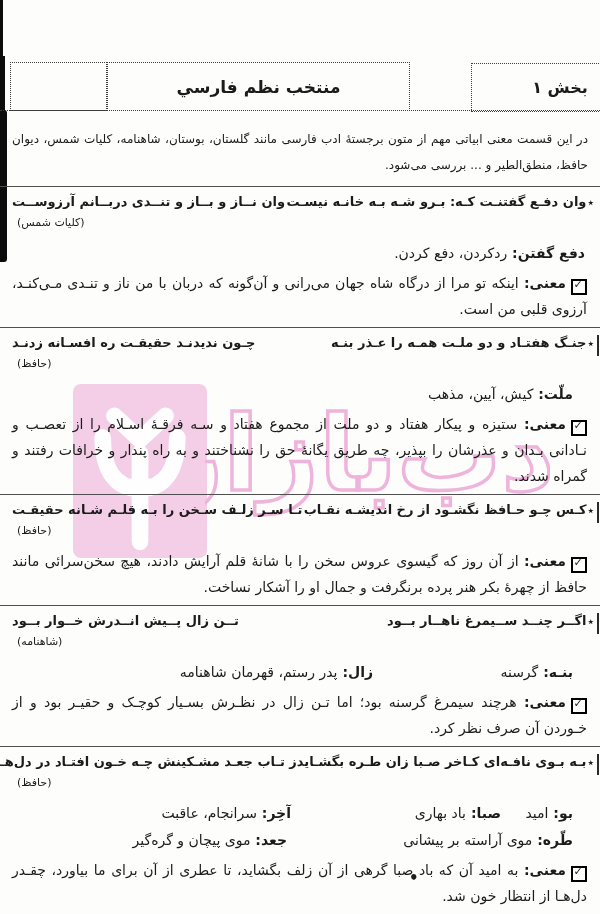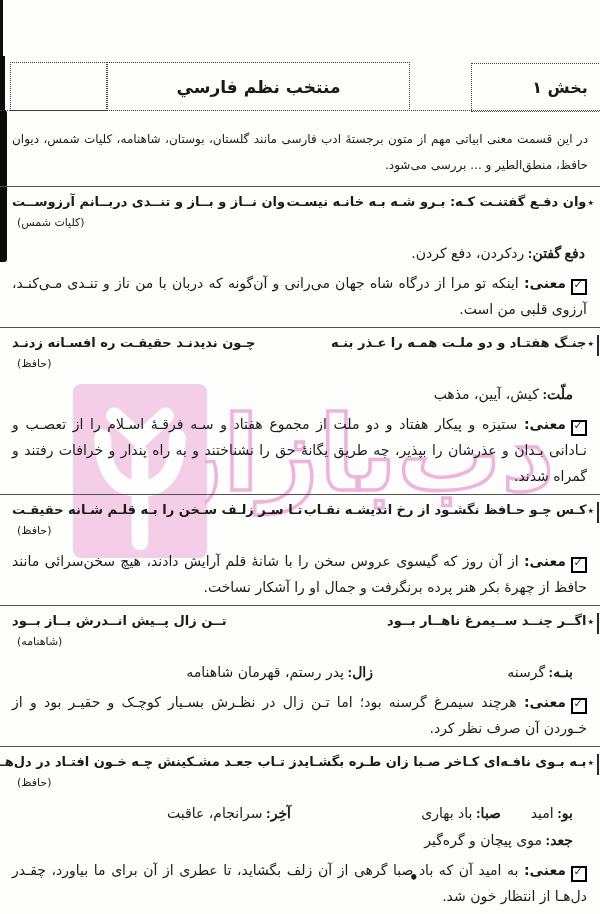--- a/index.html
+++ b/index.html
@@ -45,21 +45,21 @@
   .verse-row{display:flex;justify-content:space-between;align-items:baseline;
              font-weight:bold;font-size:13px;line-height:22px;margin-right:-7px;white-space:nowrap;}
   .star{font-size:12px;margin-left:1px;}
 
   .source{text-align:left;font-size:11px;line-height:18px;margin:1px 0 8px 0;padding-left:5px;}
 
   .vocab{font-size:14px;padding-right:14px;margin-bottom:3px;}
   .entry:nth-child(1) .vocab{padding-right:2px;}
   .vocab-row{display:flex;line-height:27px;}
   .vocab-item{flex:0 1 auto;}
-  .vocab-item b{font-weight:bold;font-family:Liberation Serif, serif;}
+  .vocab-item b{font-weight:bold;}
   .entry:nth-child(4) .vocab-row .vocab-item:nth-child(1){width:200px;flex:none;}
   .entry:nth-child(5) .vocab-row:nth-child(1) .vocab-item:nth-child(1){width:72px;flex:none;}
   .entry:nth-child(5) .vocab-row:nth-child(1) .vocab-item:nth-child(2){width:210px;flex:none;}
   .entry:nth-child(5) .vocab-row:nth-child(2) .vocab-item:nth-child(1){width:286px;flex:none;}
 
   .meaning{font-size:14px;line-height:26px;text-align:justify;}
   .checkbox{display:inline-flex;width:12px;height:12px;border:2px solid #000;
             align-items:center;justify-content:center;margin-left:5px;vertical-align:-2px;
             font-size:11px;font-weight:bold;line-height:1;}
   .check{position:relative;top:-2px;left:-1px;}
@@ -149,21 +149,21 @@
       <span class="checkbox">
               <span class="check">✓</span>
             </span><b class="m-label">معنی:</b> <span class="m-text">از آن روز که گیسوی عروس سخن را با شانهٔ قلم آرایش دادند، هیچ سخن‌سرائی مانند حافظ از چهرهٔ بکر هنر پرده برنگرفت و جمال او را آشکار نساخت.</span>
     </div>
   </section>
 
   <section class="entry">
     <span class="edge-tick"></span>
     <div class="verse-row">
       <span class="hemistich"><b class="star">٭</b><span class="h-right">اگــر چنــد ســیمرغ ناهــار بــود</span></span>
-      <span class="hemistich h-left">تــن زال پــیش انــدرش بــاز بــود</span>
+      <span class="hemistich h-left">تــن زال پــیش انــدرش خــوار بــود</span>
     </div>
     <div class="source">(شاهنامه)</div>
     <div class="vocab">
             <div class="vocab-row">
               <span class="vocab-item"><b>بنـه: </b>گرسنه</span>
               <span class="vocab-item"><b>زال: </b>پدر رستم، قهرمان شاهنامه</span>
             </div>
           </div>
     <div class="meaning">
       <span class="checkbox">
@@ -179,20 +179,21 @@
       <span class="hemistich h-left">ز تـاب جعـد مشـکینش چـه خـون افتـاد در دل‌هـا</span>
     </div>
     <div class="source">(حافظ)</div>
     <div class="vocab">
             <div class="vocab-row">
               <span class="vocab-item"><b>بو: </b>امید</span>
               <span class="vocab-item"><b>صبا: </b>باد بهاری</span>
               <span class="vocab-item"><b>آخِر: </b>سرانجام، عاقبت</span>
             </div>
             <div class="vocab-row">
+              <span class="vocab-item"><b>طّره: </b>موی آراسته بر پیشانی</span>
               <span class="vocab-item"><b>جعد: </b>موی پیچان و گره‌گیر</span>
             </div>
           </div>
     <div class="meaning">
       <span class="checkbox">
               <span class="check">✓</span>
             </span><b class="m-label">معنی:</b> <span class="m-text">به امید آن که باد صبا گرهی از آن زلف بگشاید، تا عطری از آن برای ما بیاورد، چقـدر دل‌هـا از انتظار خون شد.</span>
     </div>
   </section>
 </div>

